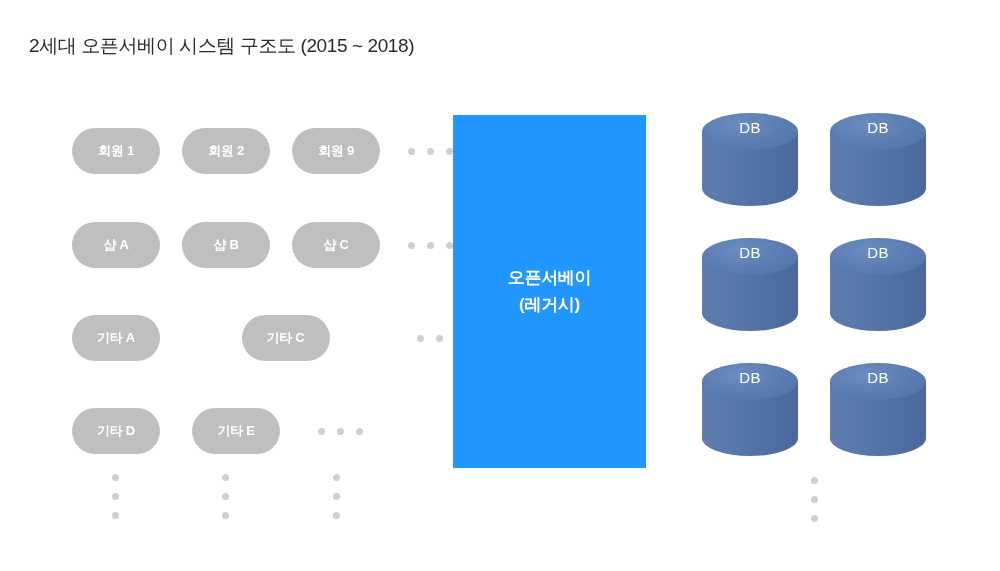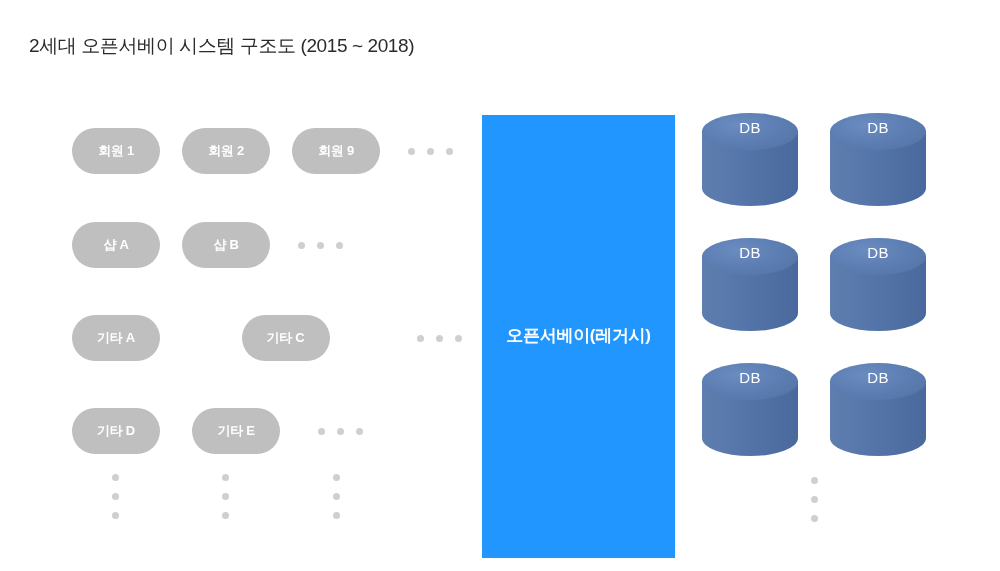--- a/index.html
+++ b/index.html
@@ -97,27 +97,27 @@
     background: #cfcfcf;
   }
   .vdots.c0 { left: 112px; top: 474px; }
   .vdots.c1 { left: 222px; top: 474px; }
   .vdots.c2 { left: 333px; top: 474px; }
   .vdots.db { left: 811px; top: 477px; }
 
   
   .legacy-box {
     position: absolute;
-    left: 482px;
+    left: 453px;
     top: 115px;
     width: 193px;
-    height: 443px;
+    height: 353px;
     background: #2196ff;
     display: flex;
-    flex-direction: row;
+    flex-direction: column;
     align-items: center;
     justify-content: center;
     color: #ffffff;
     font-size: 17px;
     font-weight: bold;
     line-height: 1.55;
     letter-spacing: -0.3px;
     text-align: center;
   }
 
@@ -194,20 +194,21 @@
       <div class="hdots">
         <span class="dot"></span>
         <span class="dot"></span>
         <span class="dot"></span>
       </div>
     </div>
 
     <div class="client-row r1">
       <div class="pill">샵 A</div>
       <div class="pill">샵 B</div>
+      <div class="pill">샵 C</div>
       <div class="hdots">
         <span class="dot"></span>
         <span class="dot"></span>
         <span class="dot"></span>
       </div>
     </div>
 
     <div class="client-row r2">
       <div class="pill">기타 A</div>
       <div class="pill">기타 C</div>

